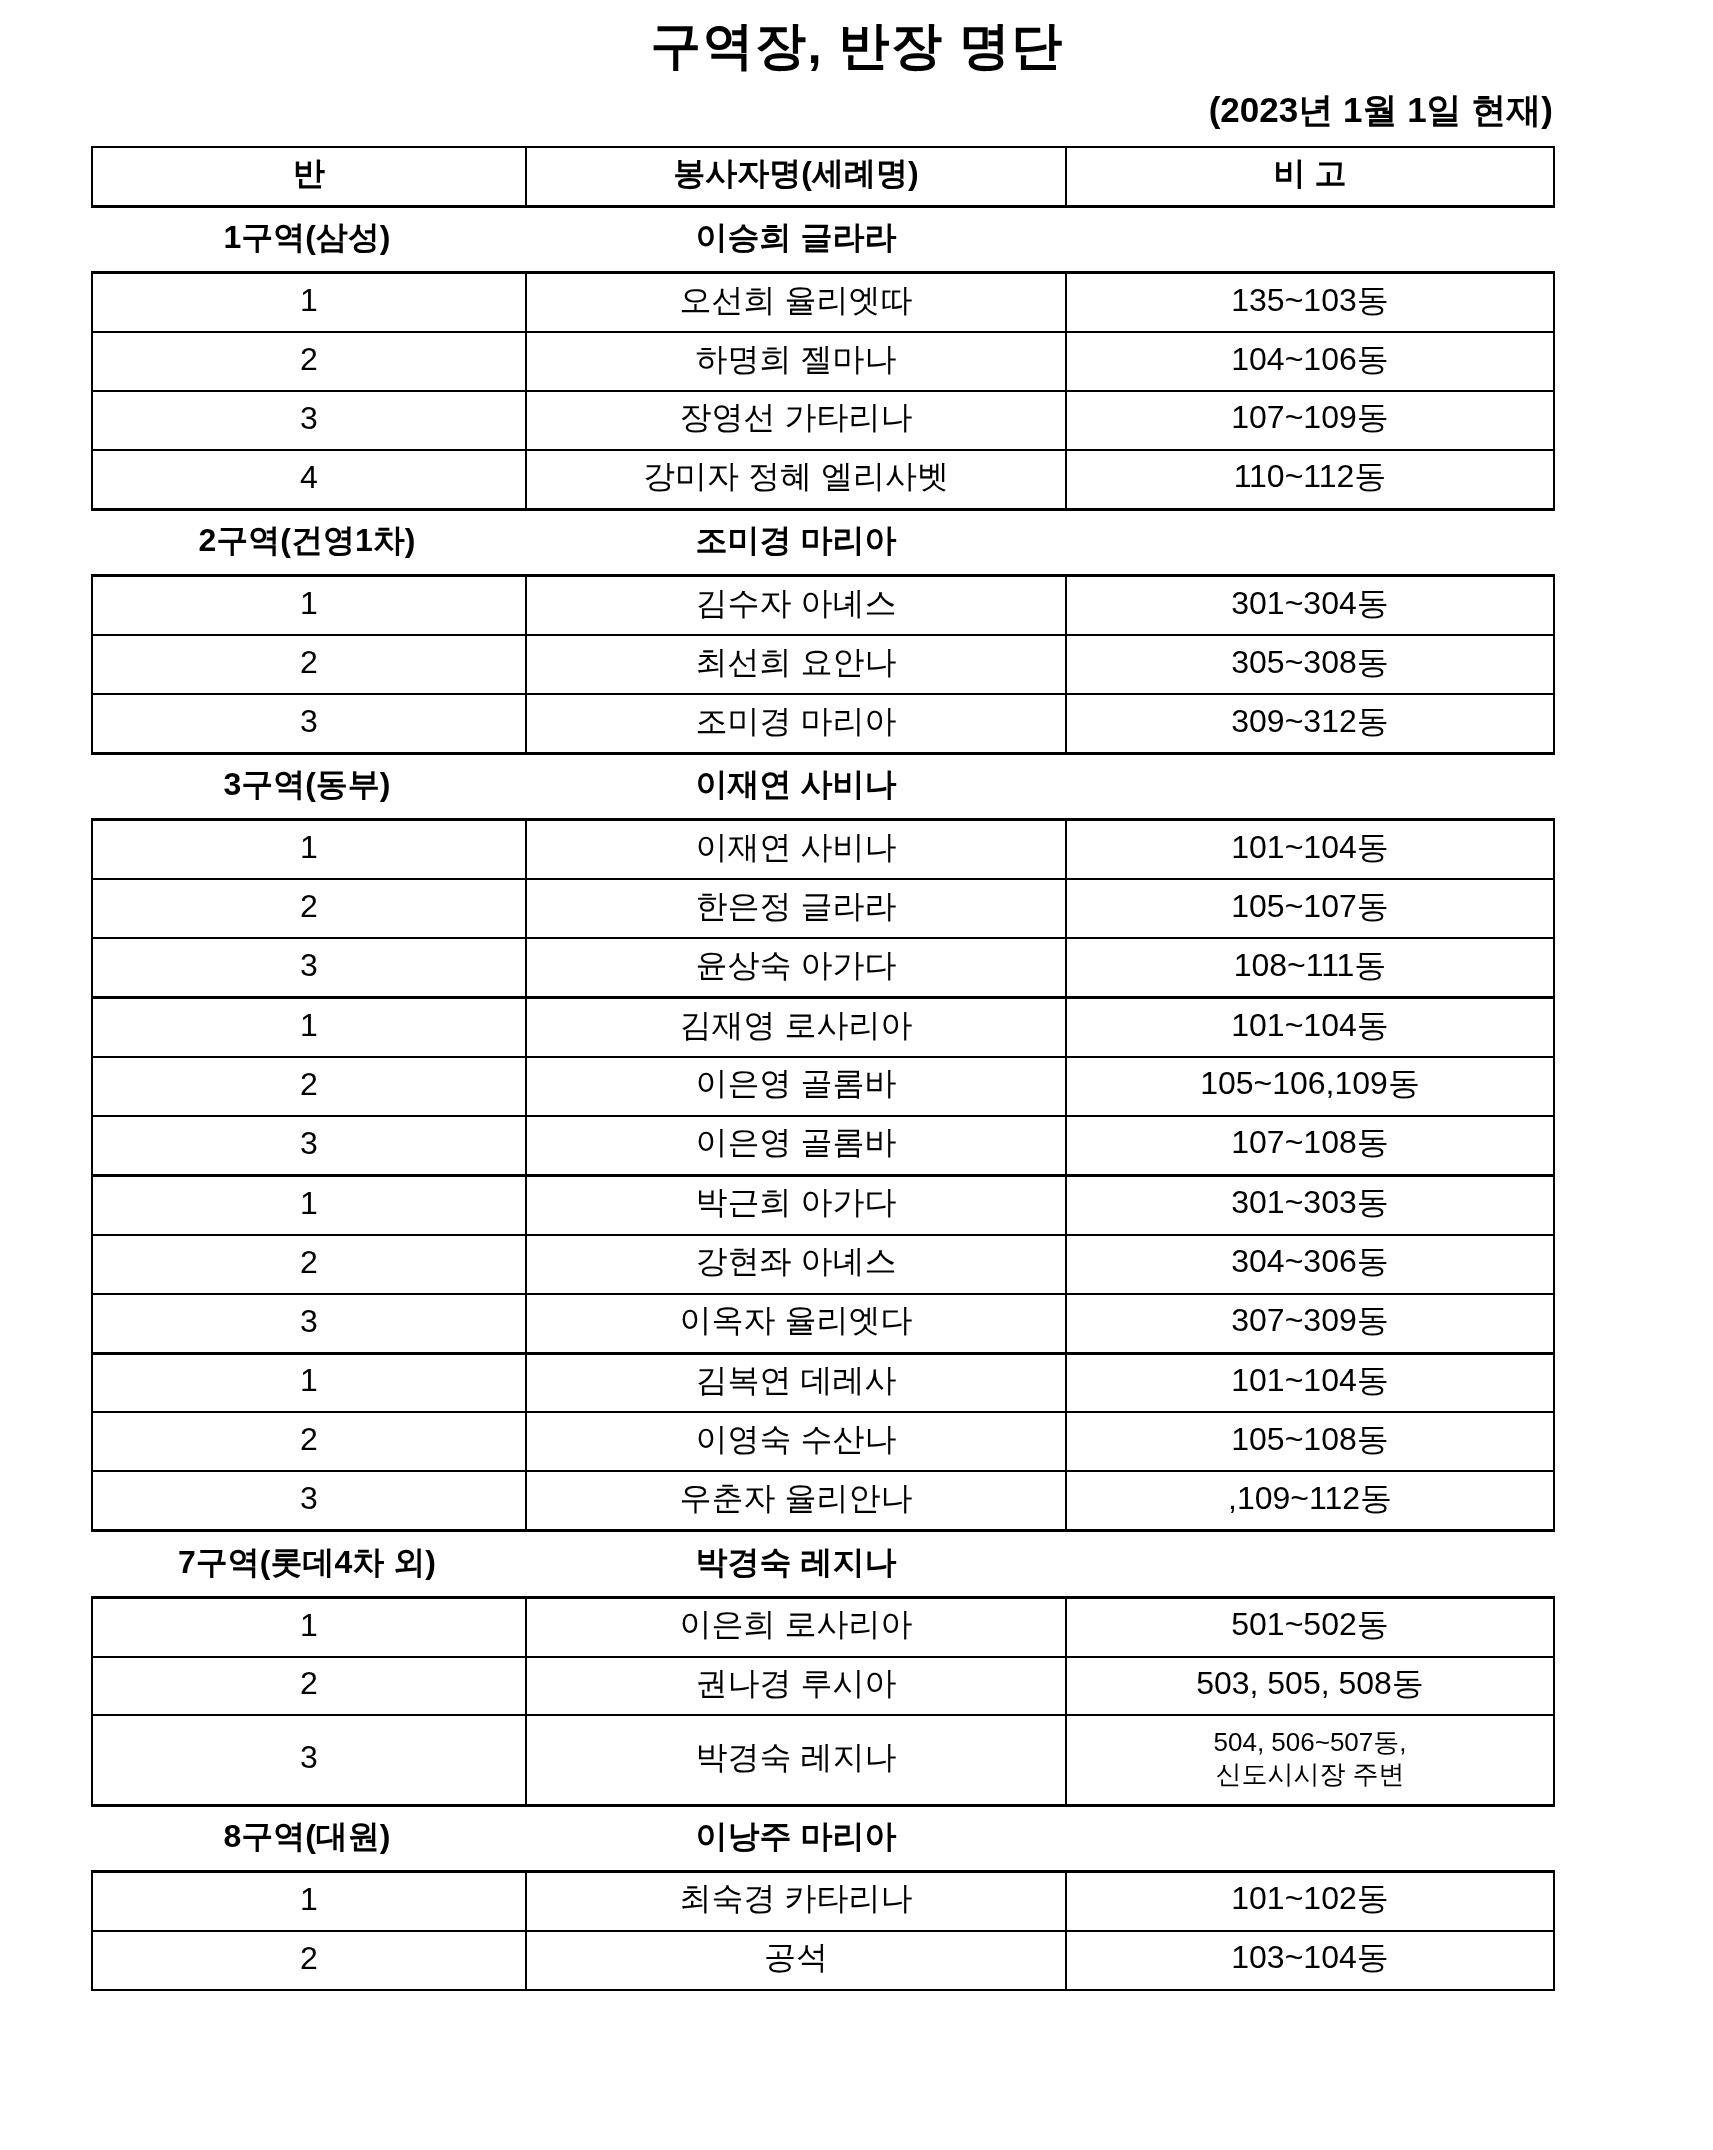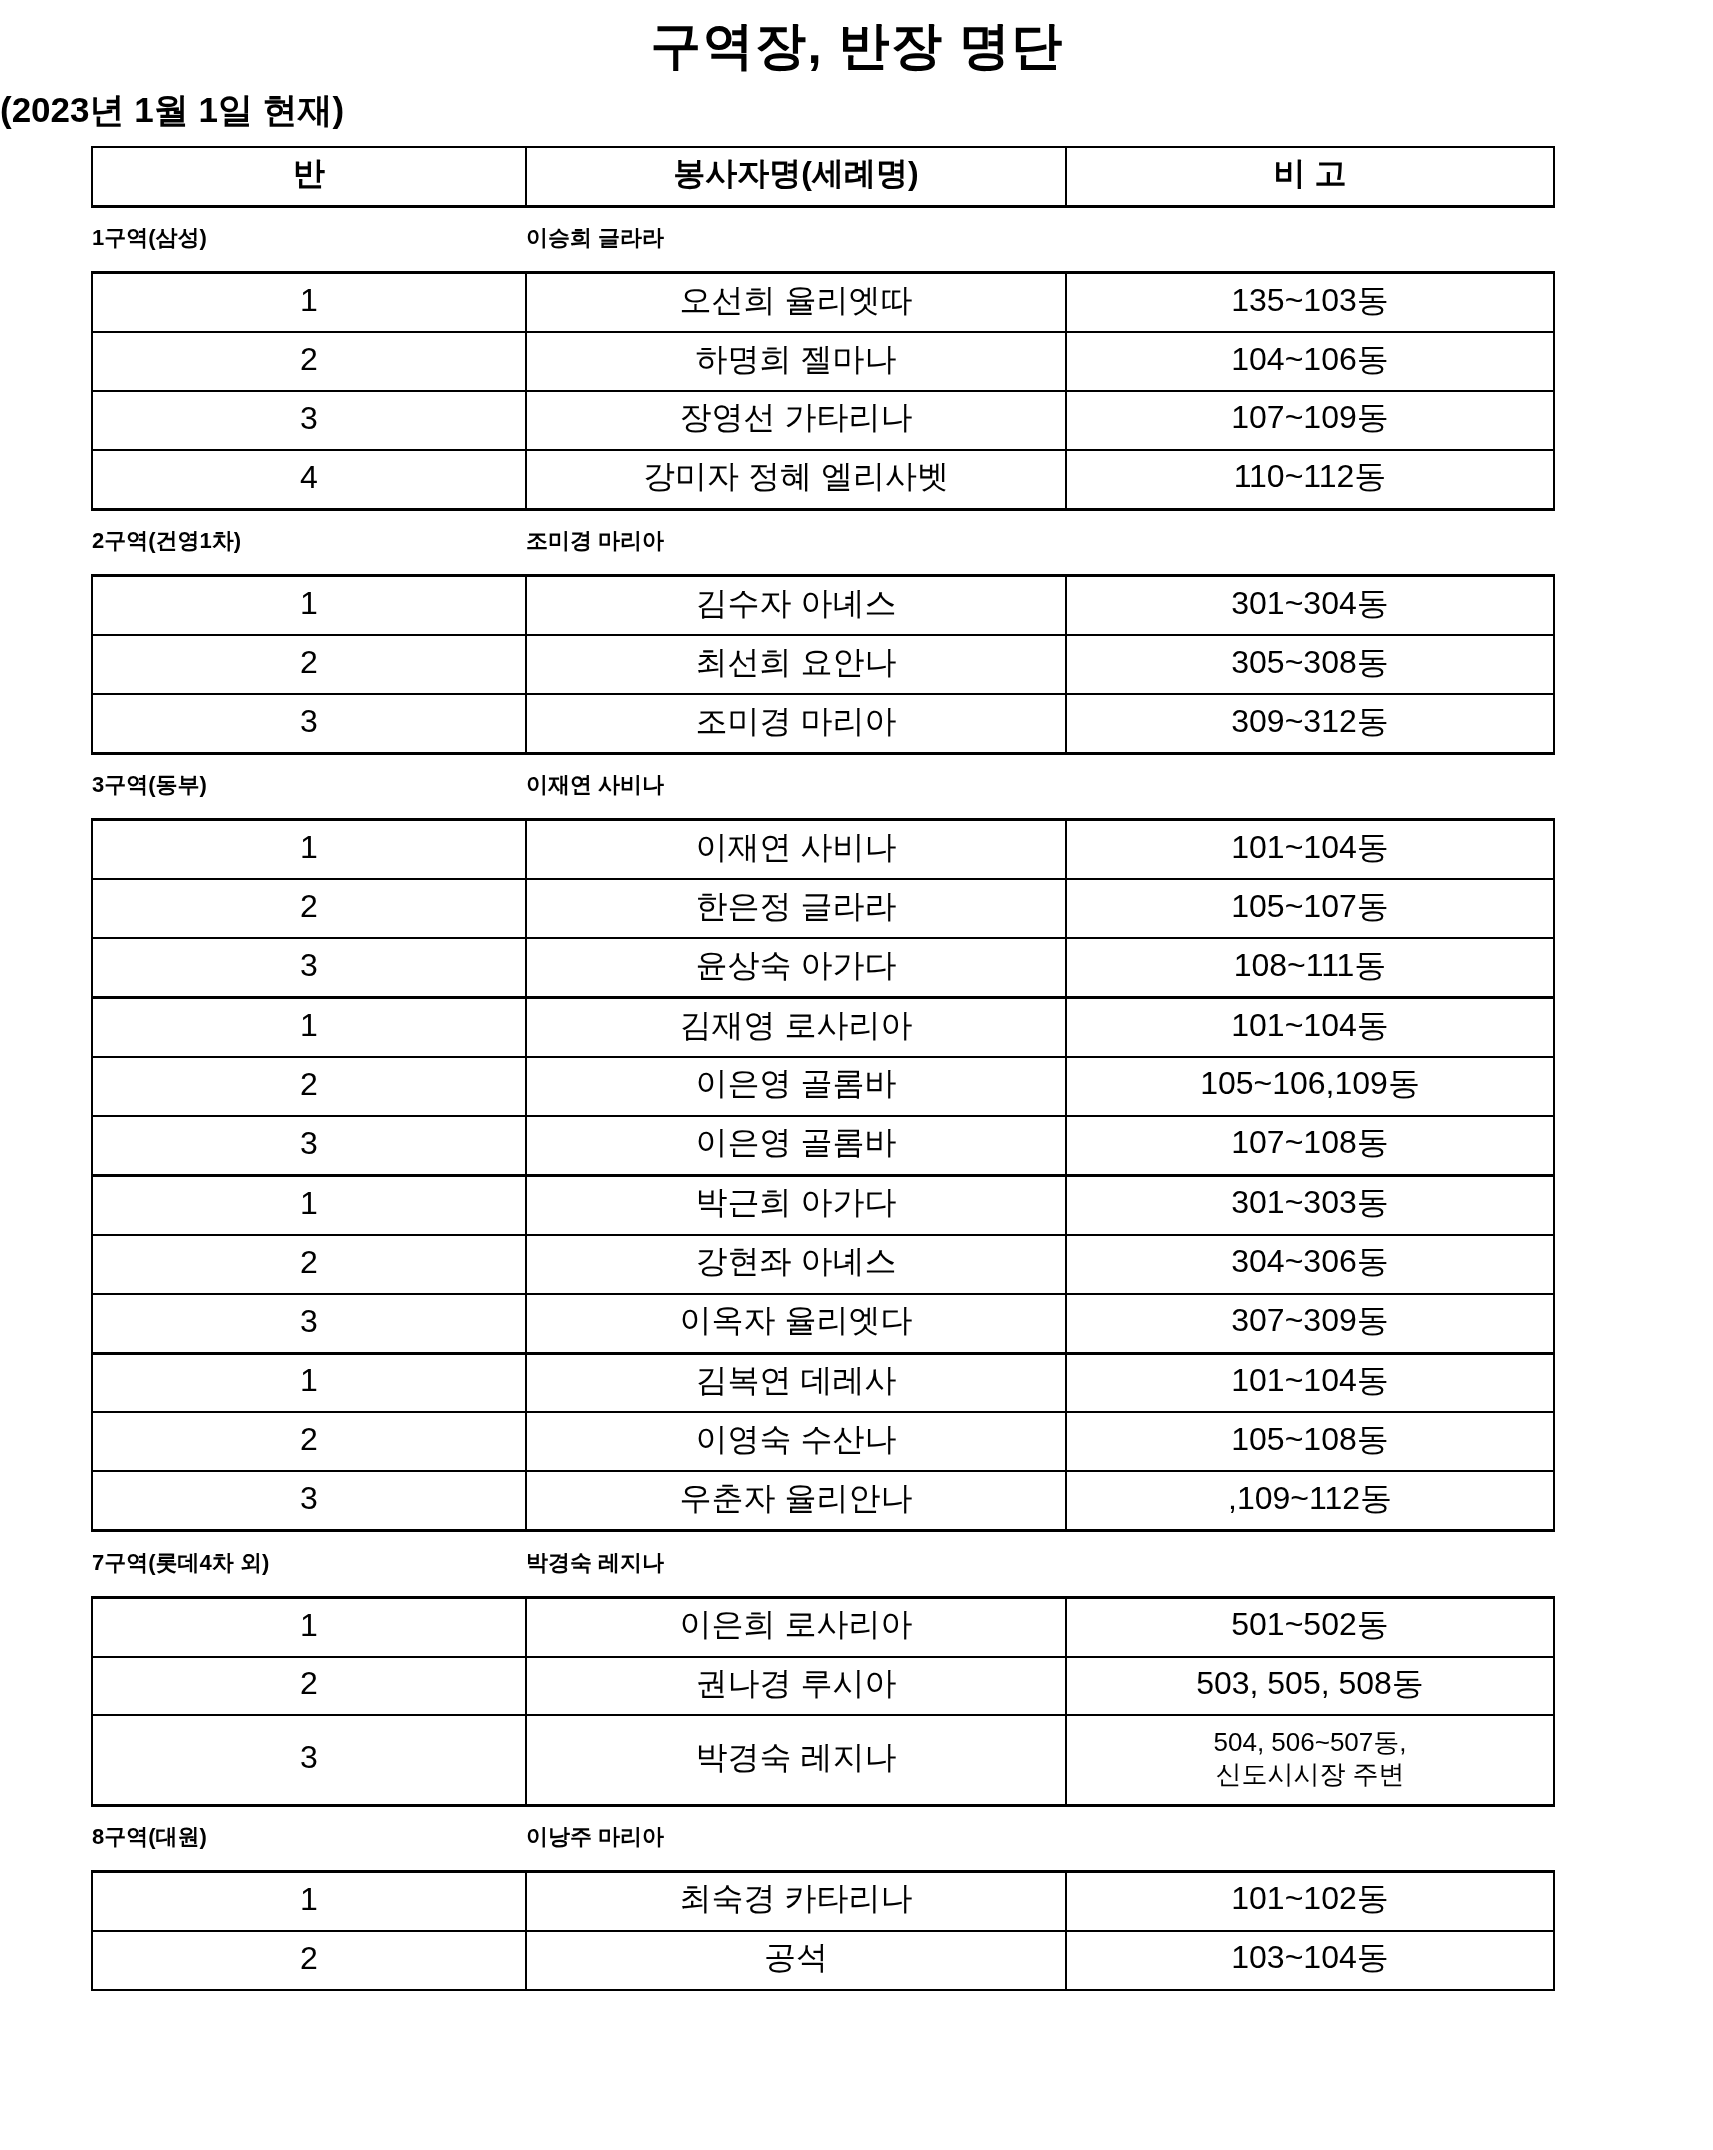--- a/index.html
+++ b/index.html
@@ -34,21 +34,21 @@
     font-weight: bold;
     letter-spacing: 1.4px;
     white-space: nowrap;
   }
 
   .doc-date {
     position: absolute;
     top: 87px;
     left: 0;
     width: 1553px;
-    text-align: left;
+    text-align: right;
     font-size: 35px;
     font-weight: bold;
     white-space: nowrap;
   }
 
   
   .roster-table {
     position: absolute;
     top: 146px;
     left: 91px;
@@ -70,23 +70,23 @@
     font-size: 32px;
     font-weight: bold;
     padding: 2.8px 0 7px 0;
   }
 
   
   tr.section-row td {
     border: 0;
     border-top: 3.5px solid #000;
     height: 58px;
-    text-align: left;
+    text-align: center;
     vertical-align: middle;
-    font-size: 22px;
+    font-size: 32px;
     font-weight: bold;
     padding: 1.4px 0 4.1px 0;
     white-space: nowrap;
   }
   tr.section-row td.sec-ban   { padding-right: 4.1px; }
   tr.section-row td.sec-name  { }
   tr.section-row td.sec-blank { }
 
   
   tr.data-row td {

